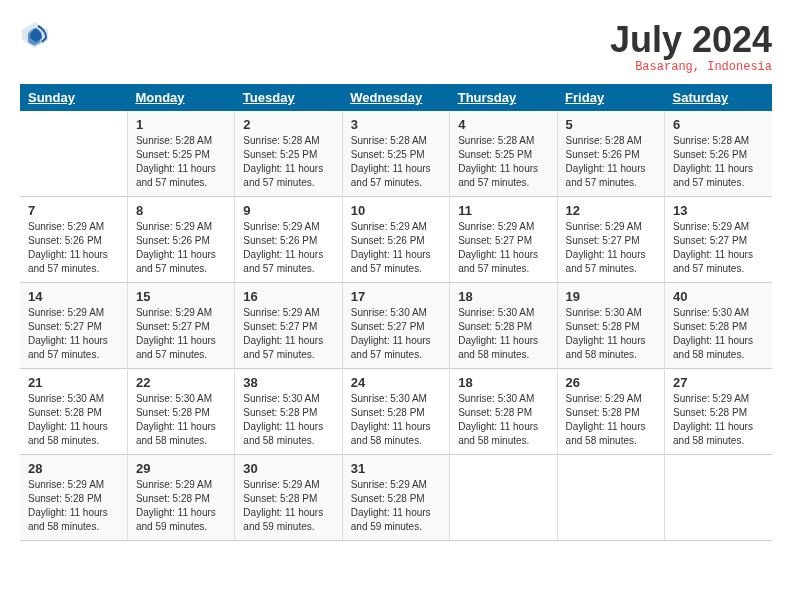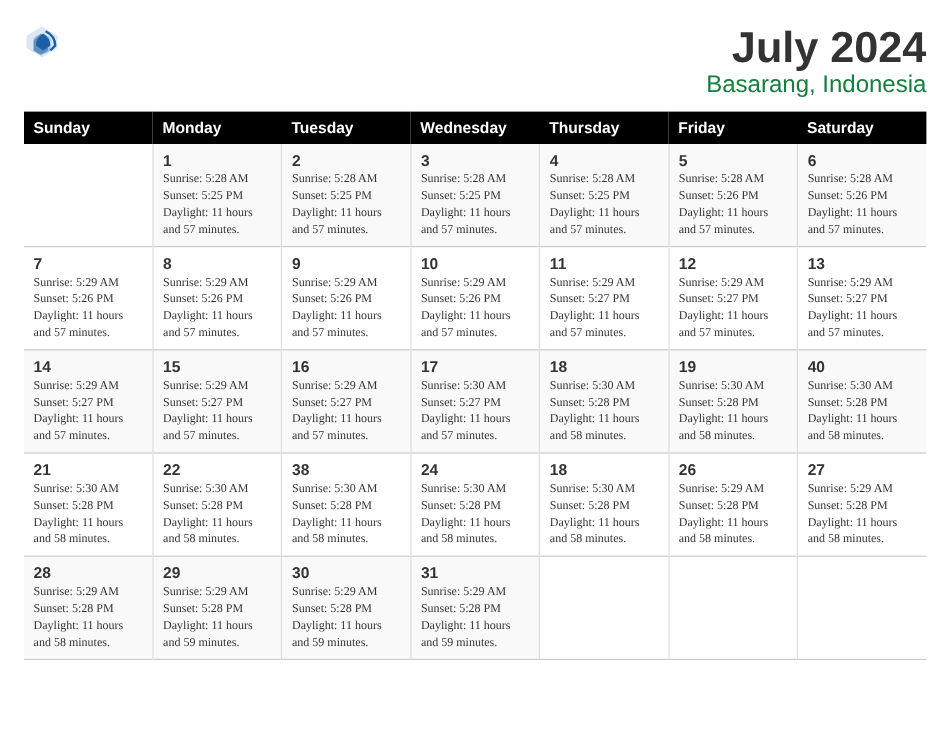--- a/index.html
+++ b/index.html
@@ -36,31 +36,33 @@
     .title-block {
       text-align: right;
     }
     .month-title {
       font-size: 36px;
       font-weight: bold;
       color: #333;
       line-height: 1.1;
     }
     .location {
-      font-size: 20px;
-      color: #15803d;
+      font-size: 12px;
+      color: #ef4444;
+      font-family: Liberation Mono, monospace;
     }
     table {
       width: 100%;
       border-collapse: collapse;
       font-size: 11px;
     }
     thead tr {
-      background-color: #000000;
+      background-color: #0369a1;
       color: #fff;
+      text-decoration: underline;
     }
     thead th {
       padding: 6px 8px;
       text-align: left;
       font-size: 13px;
       font-weight: bold;
     }
     tbody tr {
       border-bottom: 1px solid #ccc;
     }
@@ -81,21 +83,20 @@
     .day-num {
       font-size: 13px;
       font-weight: bold;
       color: #333;
       margin-bottom: 2px;
     }
     .day-info {
       font-size: 10px;
       color: #333;
       line-height: 1.4;
-      font-family: Liberation Serif, serif;
     }
     .empty-cell { background: #fff; }
   </style>
 </head>
 <body>
 
 <div class="header">
   <div class="logo">
     <svg class="logo-icon" viewBox="0 0 30 30">
       <polygon points="15,2 28,10 28,20 15,28 2,20 2,10" fill="#1a5fa8" opacity="0.15"></polygon>

